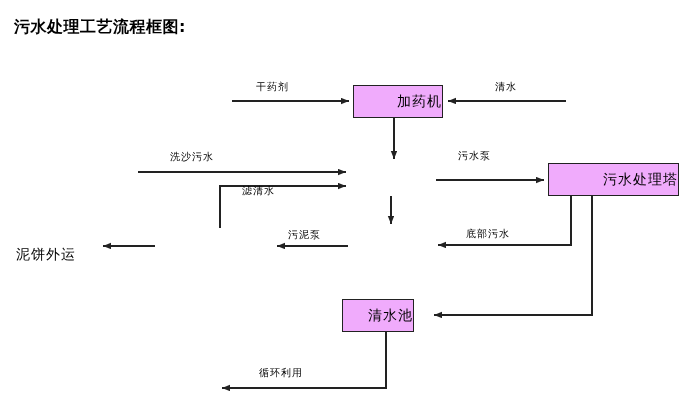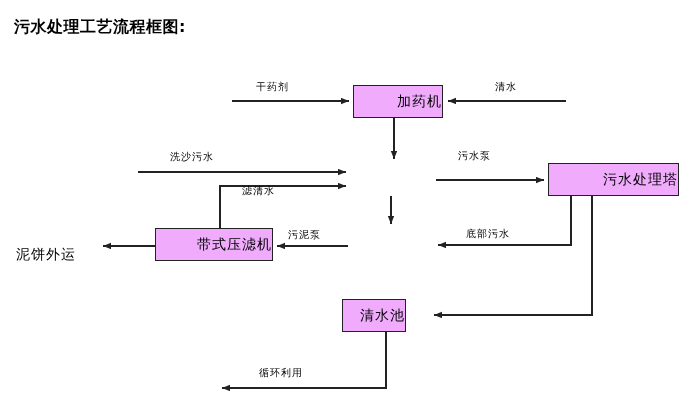--- a/index.html
+++ b/index.html
@@ -109,26 +109,23 @@
 
   <div class="node" style="left:353px; top:85px; width:90px; height:33px;">
     <span>加药机</span>
   </div>
 
 
   <div class="node" style="left:548px; top:163px; width:131px; height:33px;">
     <span>污水处理塔</span>
   </div>
 
-  <div class="node" style="left:155px; top:228px; width:118px; height:33px;">
-    <span>带式压滤机</span>
-  </div>
 
 
-  <div class="node" style="left:342px; top:299px; width:64px; height:33px;">
+  <div class="node" style="left:342px; top:299px; width:72px; height:33px;">
     <span>清水池</span>
   </div>
 
   <div class="edge-label" style="left:256px; top:80px;">干药剂</div>
 
   <div class="edge-label" style="left:495px; top:80px;text-align:center;">清水</div>
 
   <div class="edge-label" style="left:170px; top:150px;">洗沙污水</div>
 
   <div class="edge-label" style="left:458px; top:149px;">污水泵</div>

